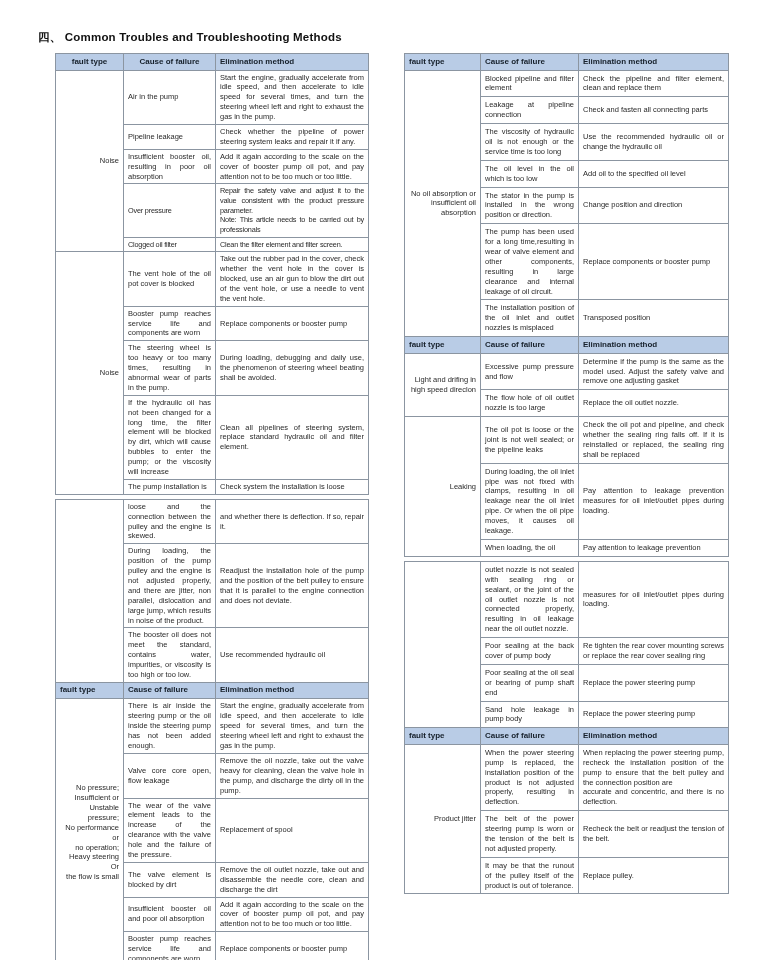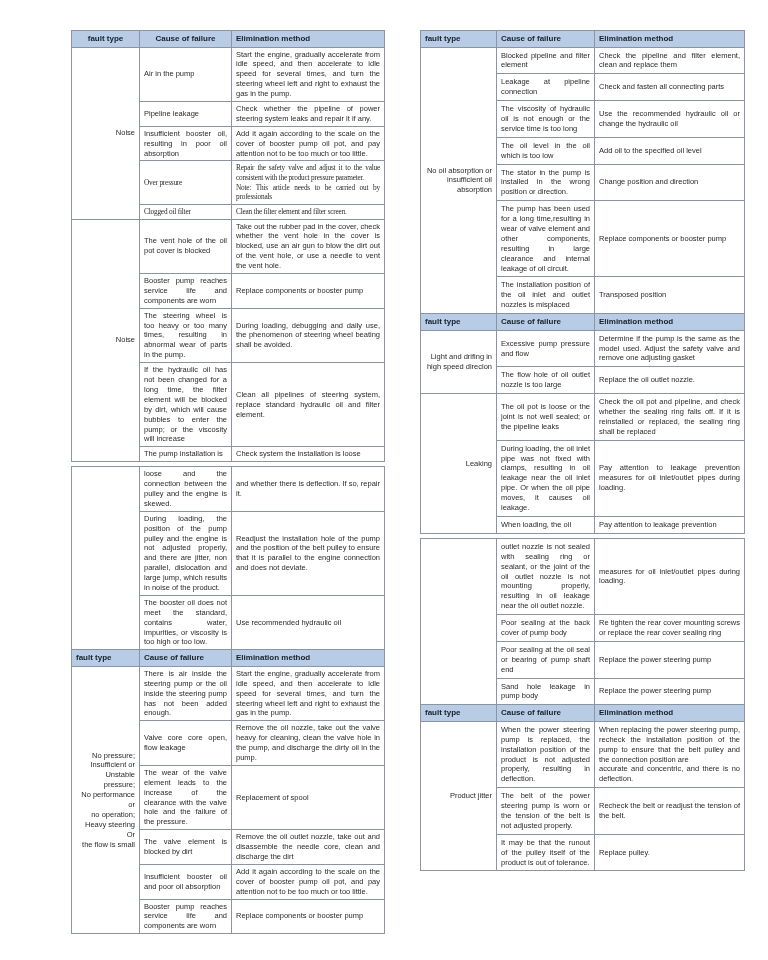--- a/index.html
+++ b/index.html
@@ -13,21 +13,21 @@
   .doc-title {
     font-size: 11.5px; font-weight: bold; color: #111;
     letter-spacing: 0.2px; margin: 0 0 8px 0;
   }
   .cols { display: flex; align-items: flex-start; margin-left: 17px; gap: 36px; }
   .col-left  { width: 313px; }
   .col-right { width: 324px; }
 
   table {
     border-collapse: collapse; table-layout: fixed; width: 100%;
-    margin: 0 0 4px 16px;
+    margin: 0 0 4px 0;
   }
   td {
     border: 1px solid #8b95a1;
     padding: 2px 4px;
     font-size: 7.5px; line-height: 1.32;
     vertical-align: middle;
     white-space: pre-line;
     word-wrap: break-word;
     color: #2a2a2a;
   }
@@ -35,31 +35,32 @@
   td.hdr {
     background: #b9cce6;
     font-weight: bold; font-size: 8px; color: #16202b;
     padding: 2.5px 4px;
     white-space: normal;
   }
   td.hdr.center { text-align: center; }
   td.fault { text-align: right; vertical-align: middle; }
   td.cause, td.method { text-align: justify; }
   td.mono {
-    font-family: Liberation Serif, serif;
+    font-family: Liberation Sans, sans-serif;
     font-size: 7.3px; letter-spacing: -0.2px;
   }
   
   .col-left  col.c1 { width: 68px; }  .col-left  col.c2 { width: 92px; }  .col-left  col.c3 { width: 153px; }
   .col-right col.c1 { width: 76px; }  .col-right col.c2 { width: 98px; }  .col-right col.c3 { width: 150px; }
 </style>
 </head>
 <body>
 
 <div class="page">
+  <div class="doc-title">四、 Common Troubles and Troubleshooting Methods</div>
   <div class="cols">
     <div class="col-left" id="col-left">
         <table>
           <colgroup>
             <col class="c1">
             <col class="c2">
             <col class="c3">
           </colgroup>
           <tbody>
             <tr>
@@ -244,21 +245,21 @@
         </table>
         <table>
           <colgroup>
             <col class="c1">
             <col class="c2">
             <col class="c3">
           </colgroup>
           <tbody>
             <tr>
               <td class="fault" rowspan="4"></td>
-              <td class="cause">outlet nozzle is not sealed with sealing ring or sealant, or the joint of the oil outlet nozzle is not mounting properly, resulting in oil leakage near the oil outlet nozzle.</td>
+              <td class="cause">outlet nozzle is not sealed with sealing ring or sealant, or the joint of the oil outlet nozzle is not connected properly, resulting in oil leakage near the oil outlet nozzle.</td>
               <td class="method">measures for oil inlet/outlet pipes during loading.</td>
             </tr>
             <tr>
               <td class="cause">Poor sealing at the back cover of pump body</td>
               <td class="method">Re tighten the rear cover mounting screws or replace the rear cover sealing ring</td>
             </tr>
             <tr>
               <td class="cause">Poor sealing at the oil seal or bearing of pump shaft end</td>
               <td class="method">Replace the power steering pump</td>
             </tr>

